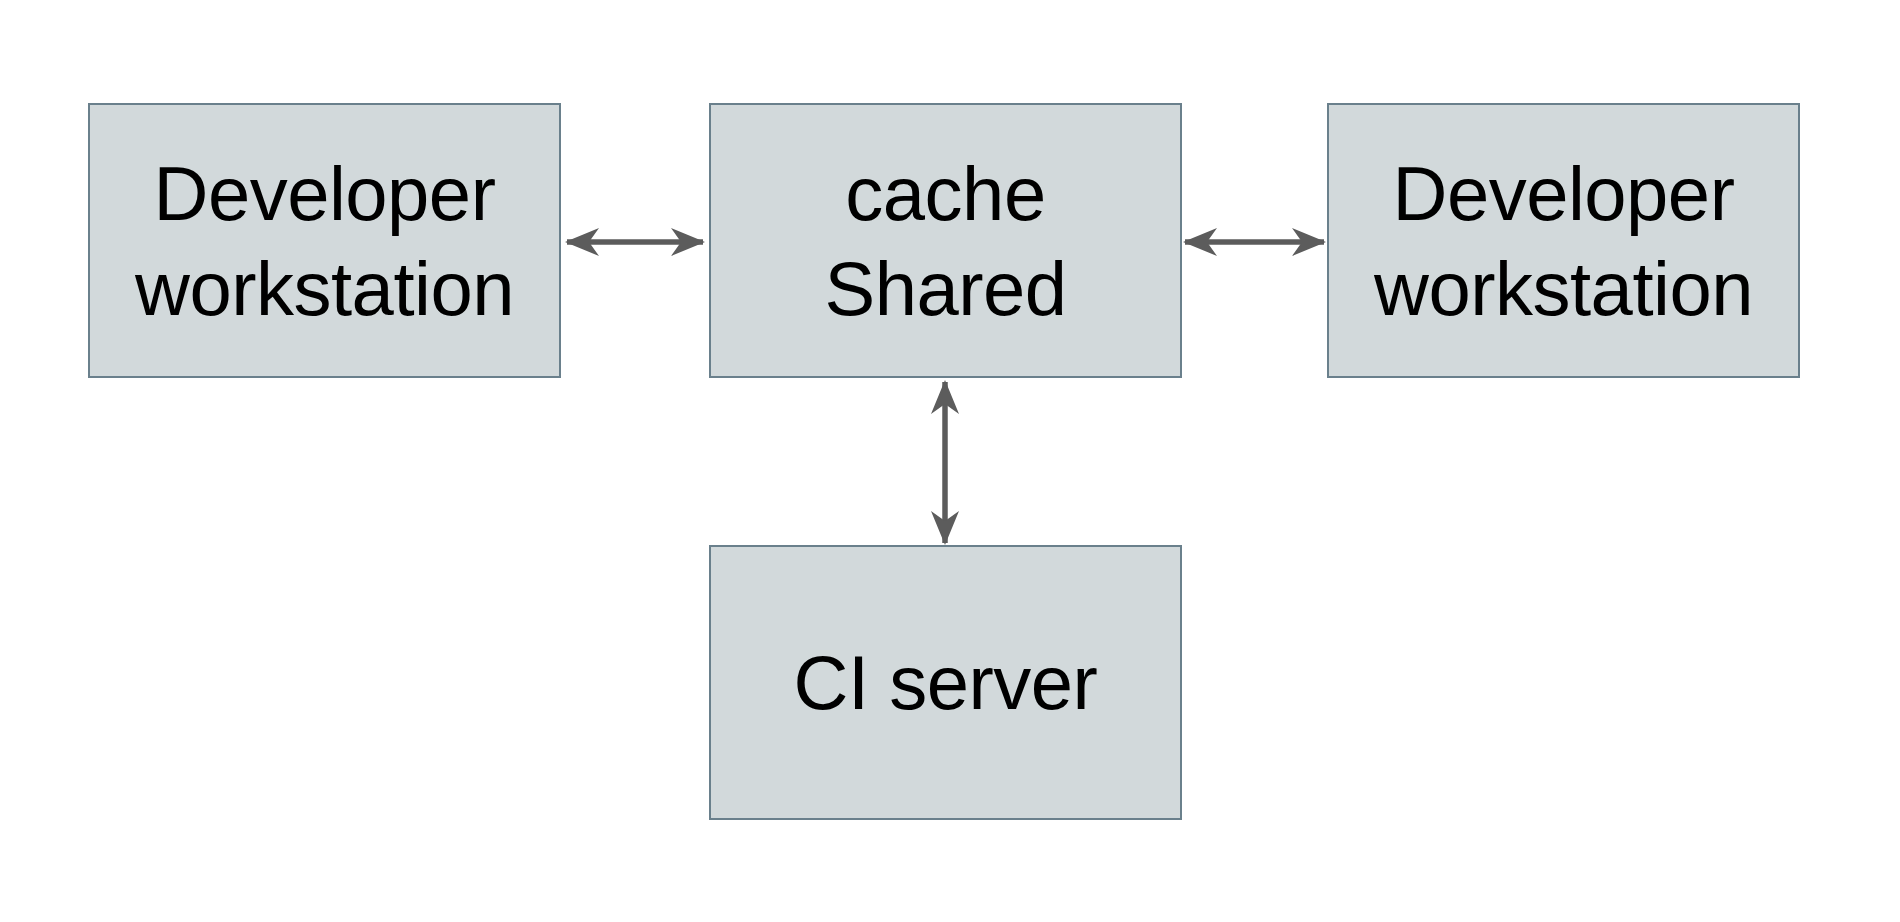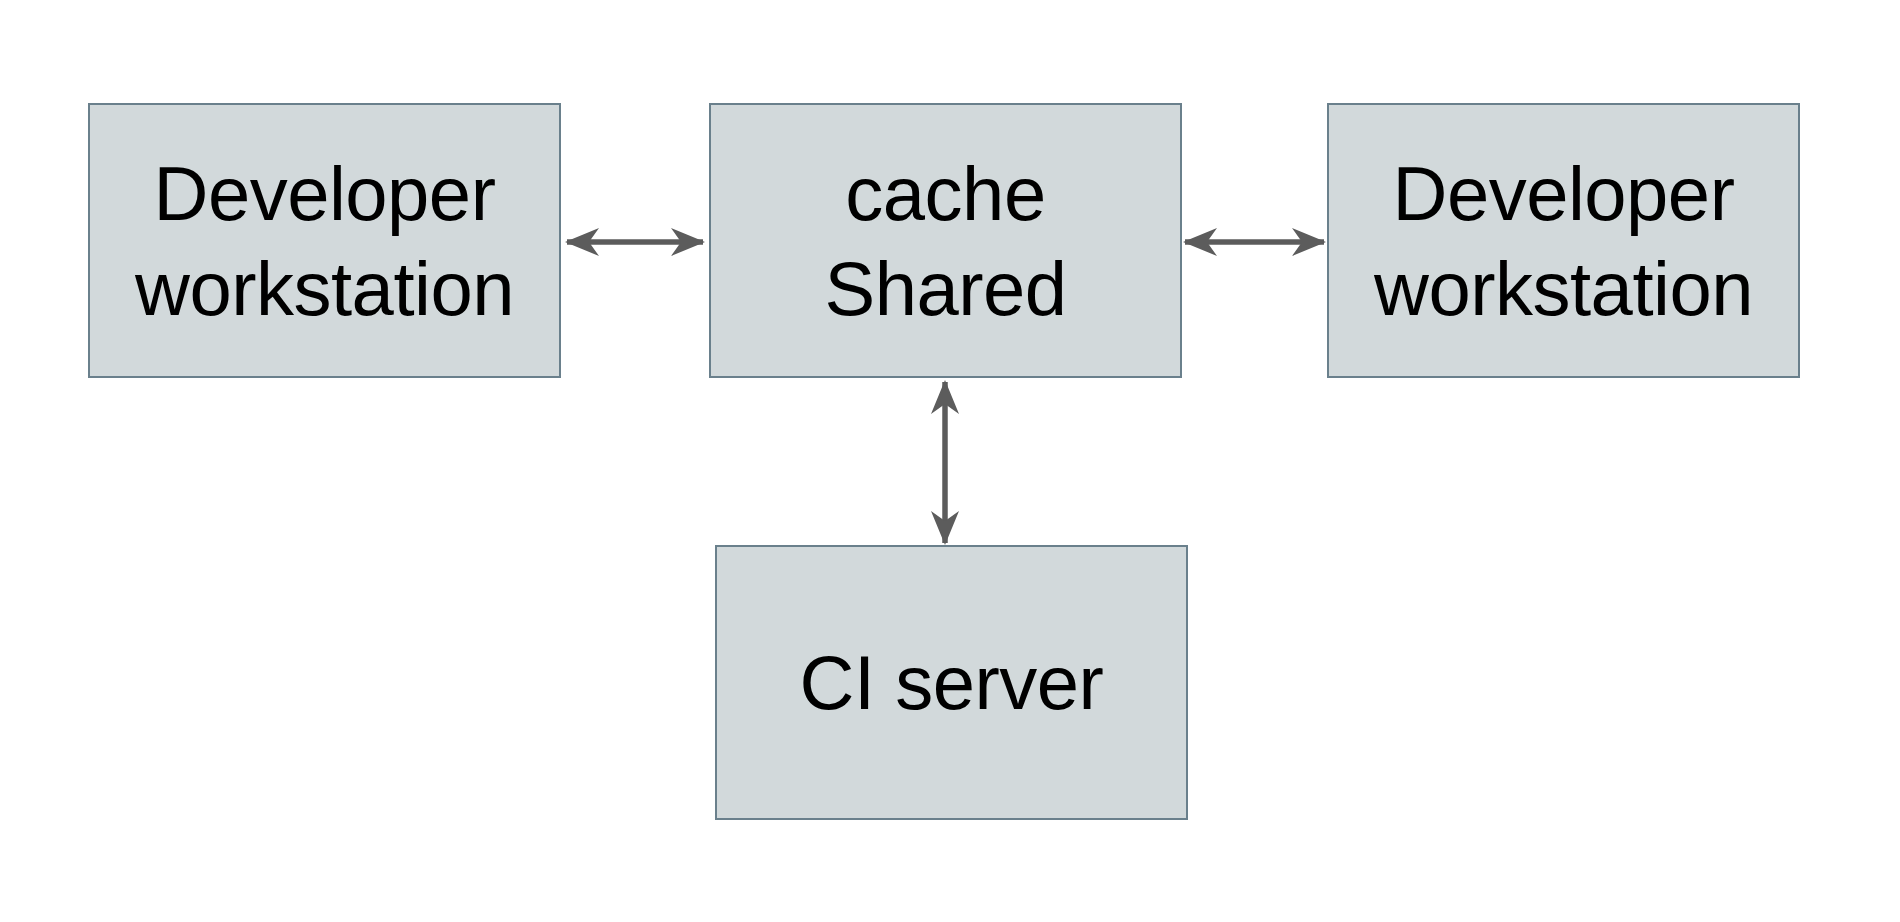--- a/index.html
+++ b/index.html
@@ -38,21 +38,21 @@
     color: #000000;
     font-size: 76px;
     line-height: 95px;
     letter-spacing: -0.5px;
     white-space: nowrap;
   }
   .node-line { display: block; }
   #node-dev-left   { left: 88px;   top: 103px; }
   #node-shared     { left: 709px;  top: 103px; }
   #node-dev-right  { left: 1327px; top: 103px; }
-  #node-ci         { left: 709px;  top: 545px; margin-left: 6px; }
+  #node-ci         { left: 709px;  top: 545px; }
 </style>
 </head>
 <body>
 
 <div class="canvas">
 
   <svg class="arrow-layer" viewBox="0 0 1900 922" xmlns="http://www.w3.org/2000/svg">
     <defs>
       <marker id="dart" viewBox="0 0 34 28" refX="32" refY="14" markerWidth="34" markerHeight="28" orient="auto-start-reverse" markerUnits="userSpaceOnUse">
         <path d="M34,14 L0,0 L10,14 L0,28 Z" fill="#5c5c5c"></path>

